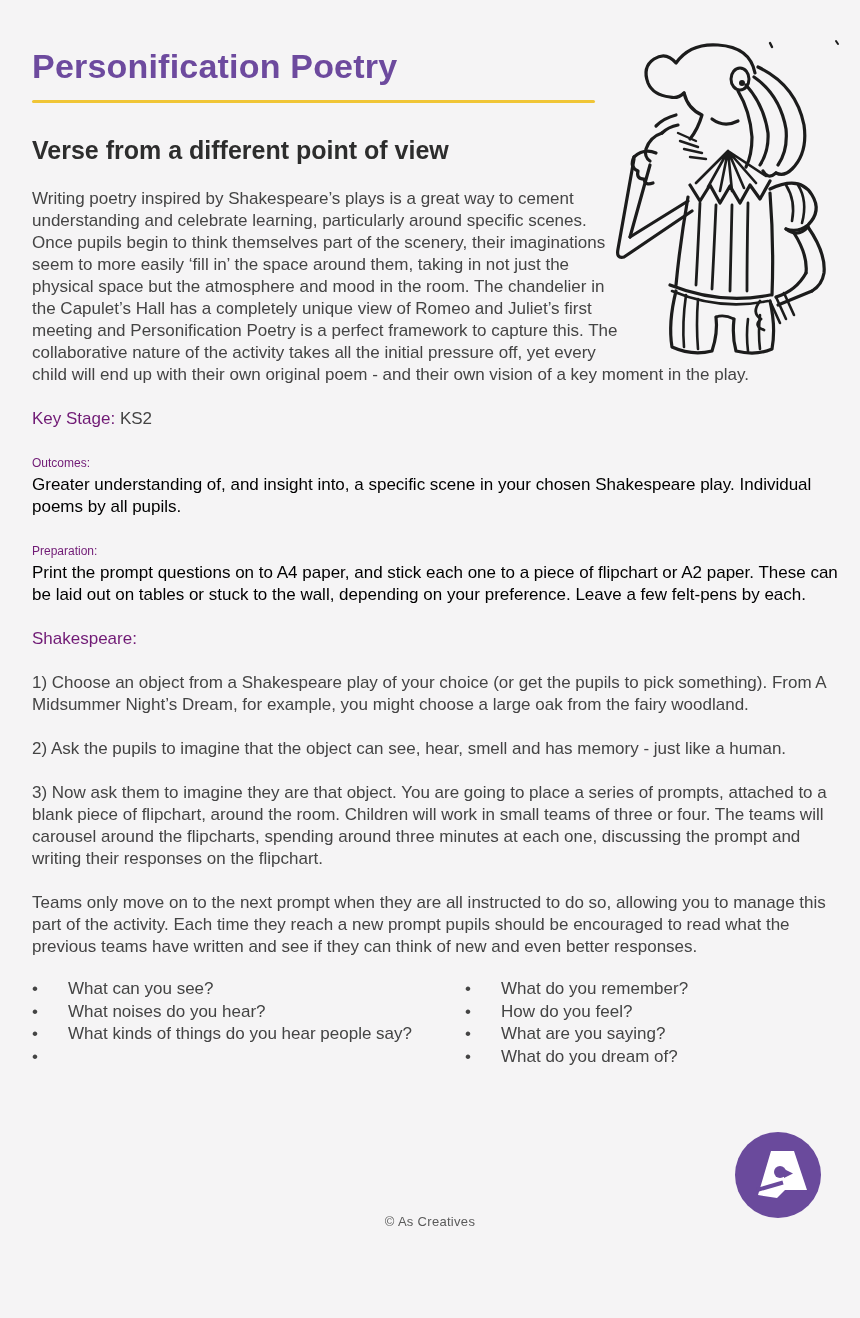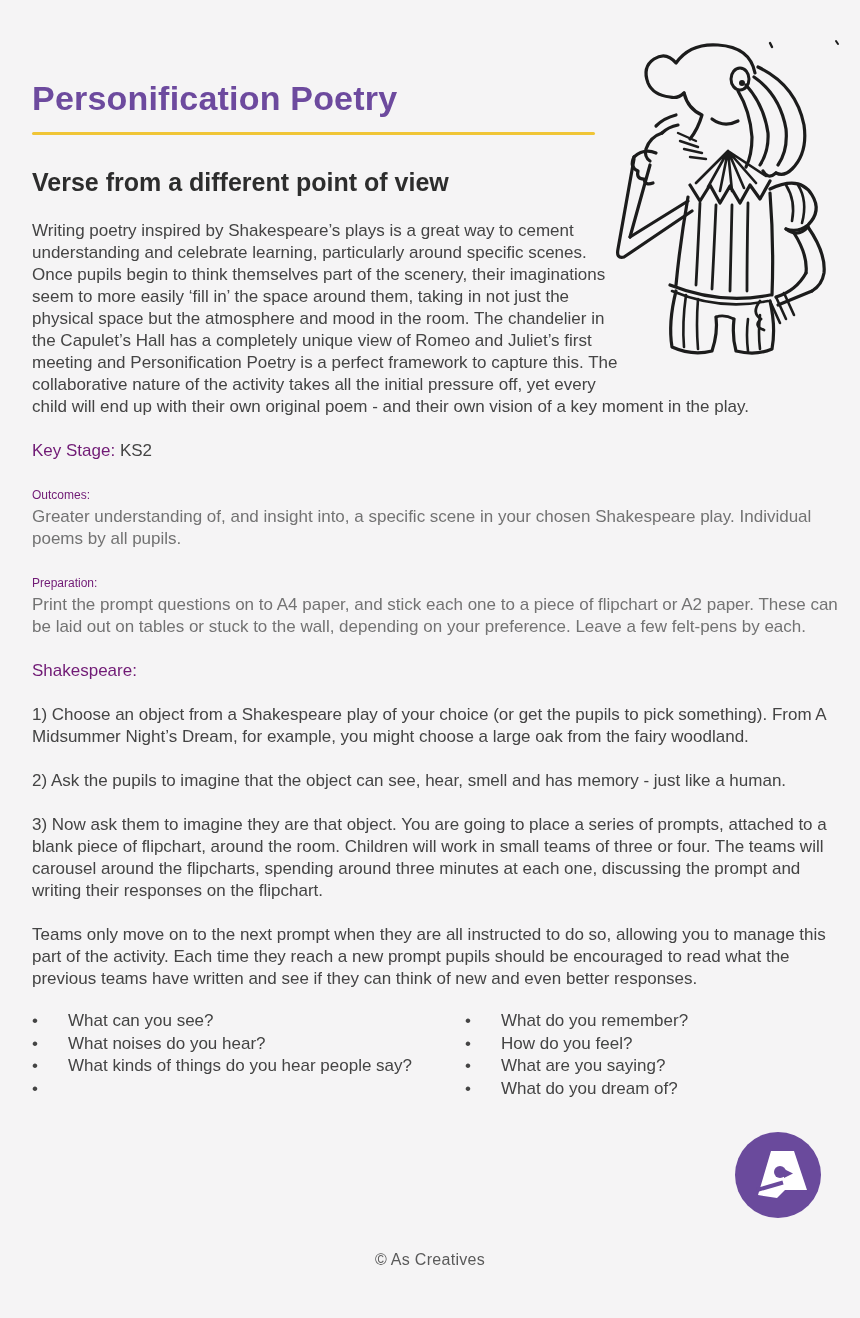--- a/index.html
+++ b/index.html
@@ -2,44 +2,44 @@
 <html><head>
 <meta charset="utf-8">
 <style>
   html,body{margin:0;padding:0;}
   body{
     width:860px;height:1318px;position:relative;overflow:hidden;
     background:#f5f4f5;
     font-family:"Liberation Sans",sans-serif;
     color:#414141;
   }
-  .content{padding:46px 22px 0 32px;position:relative;margin-top:32px;}
+  .content{padding:46px 22px 0 32px;position:relative;}
   .title{
     margin:0;font-size:34px;font-weight:bold;color:#6d4a9e;letter-spacing:.2px;line-height:40px;
   }
   .divider{margin-top:14px;width:563px;height:3px;background:#f0c536;border-radius:2px;}
   .subtitle{margin-top:36px;font-size:25px;font-weight:bold;color:#2d2d2d;line-height:23px;}
   .para{margin:22px 0 0 0;font-size:17px;line-height:22px;color:#444;}
   .intro{margin-top:26px;}
   .illu-spacer{float:right;width:218px;height:170px;}
   .label{font-weight:normal;color:#701a75;}
   .block-label{display:block;font-size:12px;line-height:22px;}
-  .tight{margin:0;font-size:17px;line-height:22px;color:#737373;}
+  .tight{margin:0;font-size:17px;line-height:22px;color:#000000;}
   .prompts{margin-top:20px;}
   .prompt-columns{display:flex;}
   .prompt-col.left{width:433px;flex:0 0 auto;}
   .prompt-col.right{flex:1;}
   .bullet-row{display:flex;font-size:17px;line-height:22.5px;color:#444;}
   .bullet-cell{width:36px;flex:0 0 auto;color:#444;}
   .illustration{position:absolute;left:600px;top:33px;width:252px;height:325px;}
   .illustration svg{width:100%;height:100%;}
   .logo{position:absolute;left:733px;top:1130px;width:90px;height:90px;}
   .footer{
-    position:absolute;top:1251px;left:0;width:860px;text-align:center;
-    font-size:16px;color:#5a5a5a;letter-spacing:.3px;
+    position:absolute;top:1214px;left:0;width:860px;text-align:center;
+    font-size:13px;color:#5a5a5a;letter-spacing:.3px;
   }
 </style>
 </head>
 <body>
 
 <div class="content">
 
   <h1 class="title">Personification Poetry</h1>
   <div class="divider"></div>
 

